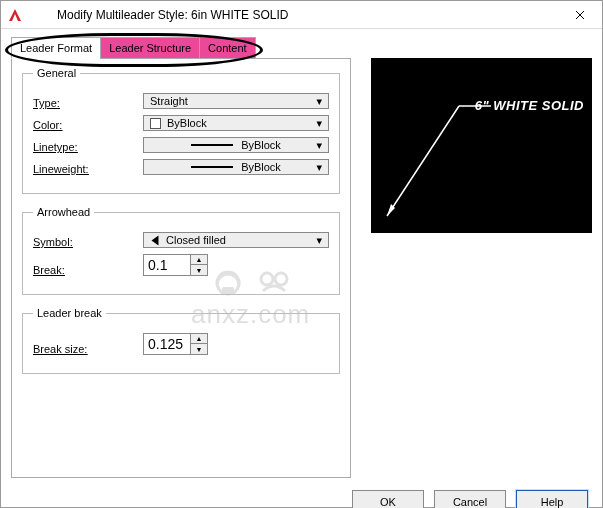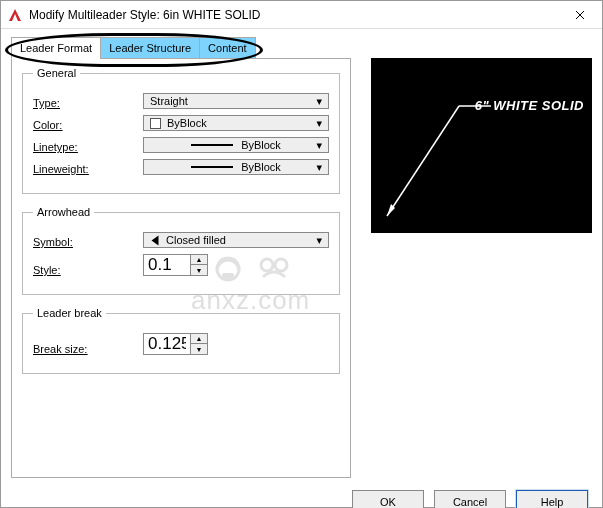--- a/index.html
+++ b/index.html
@@ -1,51 +1,51 @@
 <!DOCTYPE html>
 <html><head>
 <meta charset="utf-8">
 <style>
   * { box-sizing: border-box; margin: 0; padding: 0; }
   body { font-family: "Segoe UI", Tahoma, sans-serif; font-size: 11px; background: #fff; }
   .window { width: 603px; height: 508px; border: 1px solid #999; background: #fff; display: flex; flex-direction: column; }
-  .titlebar { display: flex; align-items: center; height: 28px; border-bottom: 1px solid #ddd; padding: 0 0 0 6px; }
+  .titlebar { display: flex; align-items: center; height: 28px; border-bottom: 1px solid #ddd; padding: 0 0 0 6px; gap: 28px; }
   .titlebar .logo { width: 16px; height: 16px; margin-right: 6px; display: flex; align-items: center; justify-content: center; }
   .titlebar .title { flex: 1; font-size: 12px; }
   .titlebar .close { width: 44px; height: 28px; display: flex; align-items: center; justify-content: center; }
   .content { flex: 1; display: flex; flex-direction: column; padding: 8px 10px 0 10px; }
   .main { flex: 1; display: flex; gap: 20px; position: relative; }
   .left-wrap { position: relative; }
   .tabs { display: flex; position: relative; z-index: 2; }
-  .tab { padding: 4px 8px; border: 1px solid #aaa; background: #7dd3fc; font-size: 11px; margin-right: -1px; position: relative; }
+  .tab { padding: 4px 8px; border: 1px solid #aaa; background: #ec4899; font-size: 11px; margin-right: -1px; position: relative; }
   .tab.active { background: #fff; border-bottom: 1px solid #fff; }
   .tab-highlight { position: absolute; border: 3px solid #000; border-radius: 50%/60%; width: 258px; height: 34px; left: -6px; top: -4px; pointer-events: none; z-index: 5; }
   .panel { border: 1px solid #aaa; width: 340px; height: 420px; margin-top: -1px; padding: 8px 10px; background: #fff; position: relative; }
   fieldset { border: 1px solid #bbb; padding: 8px 10px 12px 10px; margin-bottom: 12px; }
   legend { font-size: 11px; padding: 0 4px; }
   .row { display: flex; align-items: flex-end; margin: 6px 0; }
   .row label { width: 110px; text-decoration: underline; text-decoration-style: solid; text-decoration-color: #000; text-underline-offset: 1px; }
   .lbl-u { text-decoration: underline; text-decoration-thickness: 1px; }
   .sel { flex: 1; height: 16px; border: 1px solid #888; background: #eee; display: flex; align-items: center; padding: 0 6px; position: relative; font-size: 11px; }
   .sel .arrow { position: absolute; right: 6px; }
   .swatch { width: 11px; height: 11px; border: 1px solid #555; background: #fff; margin-right: 6px; }
   .lineimg { border-top: 2px solid #000; width: 42px; display: inline-block; margin-right: 8px; vertical-align: middle; }
   .spinner { display: flex; align-items: center; }
-  .spinner input { width: 48px; height: 22px; border: 1px solid #888; padding: 0 4px; font-size: 17px; }
+  .spinner input { width: 48px; height: 22px; border: 1px solid #888; padding: 0 4px; font-size: 14px; }
   .spin-btns { display: flex; flex-direction: column; border: 1px solid #888; border-left: none; height: 22px; background: #eee; }
   .spin-btns div { width: 16px; height: 11px; display: flex; align-items: center; justify-content: center; font-size: 7px; border-bottom: 1px solid #888; }
   .spin-btns div:last-child { border-bottom: none; }
   .arrowhead { width: 0; height: 0; border-left: 5px solid transparent; border-right: 5px solid transparent; border-top: 7px solid #000; transform: rotate(90deg); margin-right: 6px; }
   .preview { width: 222px; height: 175px; background: #000; position: relative; margin-top: 21px; }
   .preview-text { position: absolute; right: 8px; top: 40px; color: #fff; font-style: italic; font-weight: bold; font-family: Arial, sans-serif; font-size: 13px; letter-spacing: 0.5px; }
   .leader-line { position: absolute; }
   .buttonbar { display: flex; justify-content: flex-end; gap: 10px; padding: 12px 14px; }
   .btn { width: 72px; height: 23px; border: 1px solid #888; background: #eee; font-size: 11px; display: flex; align-items: center; justify-content: center; }
   .btn.help { border: 1px solid #1b5db6; outline: 1px solid #cde; }
-  .watermark { position: absolute; left: 180px; top: 218px; z-index: 10; opacity: 0.45; pointer-events: none; text-align: center; }
+  .watermark { position: absolute; left: 180px; top: 232px; z-index: 10; opacity: 0.45; pointer-events: none; text-align: center; }
   .watermark .wtxt { font-size: 26px; color: #b7b7b7; letter-spacing: 1px; font-family: Arial, sans-serif; }
   .wm-icons { display: flex; gap: 12px; justify-content: center; margin-bottom: 2px; }
 </style>
 </head>
 <body>
 
 <div class="window">
   <div class="titlebar">
     <span class="logo">
       <svg width="16" height="16" viewBox="0 0 16 16">
@@ -110,21 +110,21 @@
             <legend>Arrowhead</legend>
             <div class="row">
               <label><span class="lbl-u">Symbol:</span></label>
               <div class="sel">
                 <span class="arrowhead"></span>
                 <span>Closed filled</span>
                 <span class="arrow">▾</span>
               </div>
             </div>
             <div class="row">
-              <label><span class="lbl-u">Style:</span></label>
+              <label><span class="lbl-u">Break:</span></label>
               <div class="spinner">
                 <input value="0.1" style="">
                 <div class="spin-btns">
                   <div>▲</div>
                   <div>▼</div>
                 </div>
               </div>
             </div>
           </fieldset>
 

